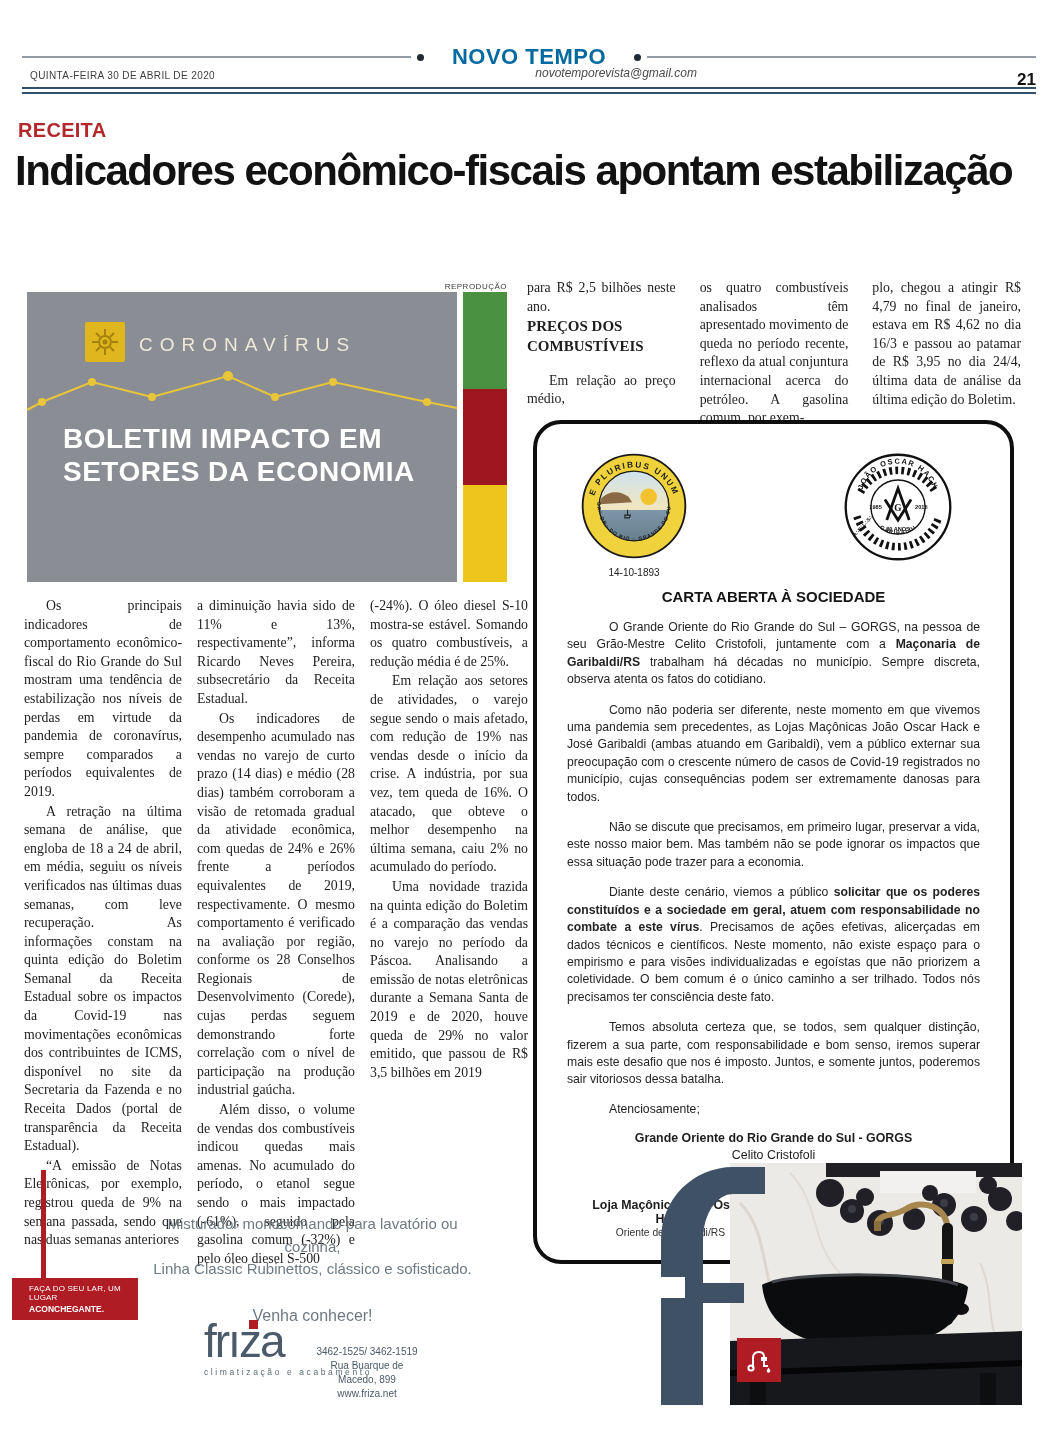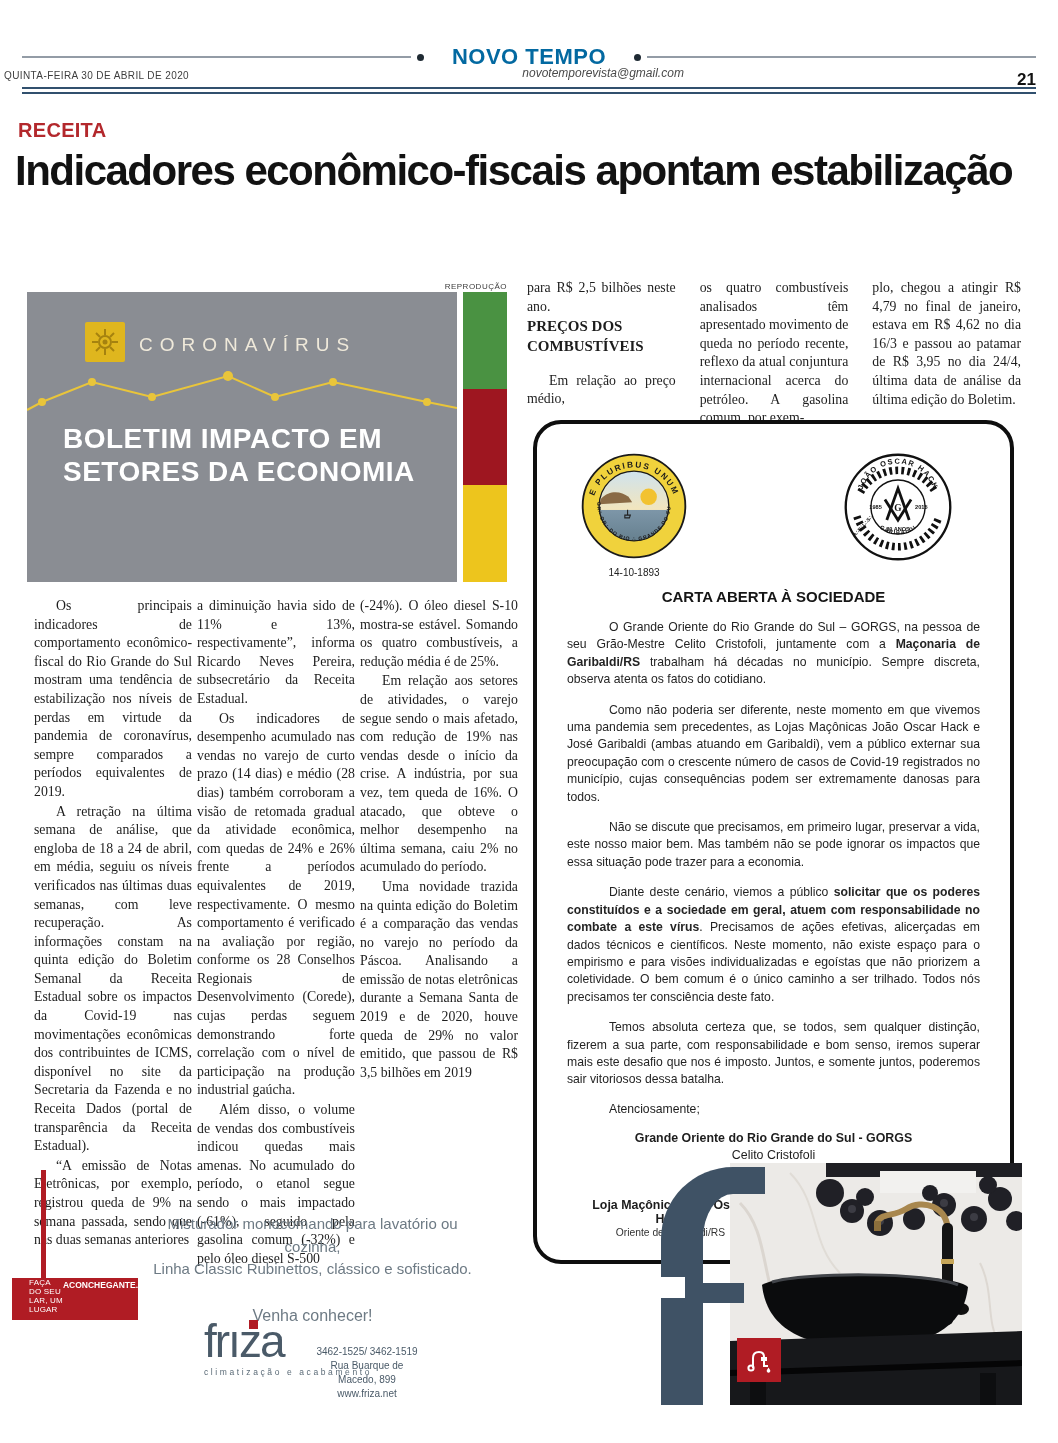--- a/index.html
+++ b/index.html
@@ -4,21 +4,21 @@
 <style>
   html,body{margin:0;padding:0;background:#ffffff;}
   body{font-family:"Liberation Sans",sans-serif;color:#1c1c1c;}
   .page{position:relative;width:1058px;height:1443px;margin:0 auto;background:#fff;overflow:hidden;}
 
   
   .mast-row{position:absolute;left:22px;right:22px;top:44px;display:flex;align-items:center;}
   .mast-rule{flex:1;height:2px;background:#939ca6;}
   .mast-dot{width:7px;height:7px;border-radius:50%;background:#1f2a33;margin:0 6px;flex:none;}
   .masthead{color:#0369a1;font-weight:700;font-size:22px;padding:0 22px;letter-spacing:.5px;white-space:nowrap;}
-  .meta-row{position:absolute;left:4px;right:22px;top:66px;display:flex;align-items:flex-start;justify-content:space-between;}
+  .meta-row{position:absolute;left:30px;right:22px;top:66px;display:flex;align-items:flex-start;justify-content:space-between;}
   .pub-date{font-size:10px;color:#3e3e3e;letter-spacing:.4px;flex:none;padding-top:4px;}
   .pub-email{flex:1;text-align:center;font-style:italic;font-size:12px;color:#4a4a4a;}
   .page-num{flex:none;font-weight:700;font-size:17px;color:#111;padding-top:4px;}
   .double-rule{position:absolute;left:22px;right:22px;top:87px;height:3px;border-top:2px solid #31506e;border-bottom:2.5px solid #31506e;}
 
   .kicker{position:absolute;left:18px;top:119px;color:#b3282c;font-weight:700;font-size:20px;letter-spacing:.3px;}
   .headline{position:absolute;left:15px;top:146px;width:1030px;font-weight:700;font-size:42px;line-height:1.2;letter-spacing:-1.5px;color:#121212;}
 
   
   .repro{position:absolute;left:27px;top:282px;width:480px;text-align:right;font-size:8px;letter-spacing:.5px;color:#3a3a3a;}
@@ -36,21 +36,21 @@
 
   
   .topcols{position:absolute;left:527px;top:279px;width:494px;display:flex;gap:24px;justify-content:center;}
   .topcols .col{width:158px;}
   .serif{font-family:"Liberation Serif",serif;font-size:13.8px;line-height:18.6px;color:#1d1d1d;text-align:justify;}
   .serif p{margin:0;}
   .indent{text-indent:22px;}
   .sub-head{font-family:"Liberation Serif",serif;font-weight:700;font-size:15px;line-height:1.35;margin:15px 0 0 22px;text-align:left;}
   .mt{margin-top:15px !important;}
 
-  .bodycols{position:absolute;left:34px;top:597px;width:504px;display:flex;gap:5px;}
+  .bodycols{position:absolute;left:24px;top:597px;width:504px;display:flex;gap:15px;}
   .bodycols .col{width:158px;}
   .bodycols p{margin:0;}
   .bodycols p + p{margin-top:1px;}
   .body-head{font-family:"Liberation Serif",serif;font-weight:700;font-size:15px;line-height:1.55;margin:20px 0 18px 22px;text-align:left;}
 
   
   .letterbox{position:absolute;left:533px;top:420px;width:481px;box-sizing:border-box;border:4px solid #0e0e0e;border-radius:28px;padding:26px 30px 22px 30px;background:#fff;}
   .logos-row{display:flex;justify-content:space-between;align-items:flex-start;padding:0 26px 0 12px;}
   .seal-wrap{text-align:center;}
   .seal-caption{font-size:10px;color:#222;margin-top:1px;}
@@ -61,21 +61,21 @@
   .sig{text-align:center;font-size:12.4px;line-height:17px;color:#1d1d1d;}
   .sig .org{font-weight:700;}
   .lodges-row{display:flex;justify-content:space-between;margin-top:17px;padding:0 12px;}
   .lodge{width:47%;text-align:center;}
   .lodge .lname{font-weight:700;font-size:12.4px;}
   .lodge .lplace{font-size:10.3px;color:#333;margin-top:1px;}
 
   
   .ad-redline{position:absolute;left:41px;top:1170px;width:5px;height:108px;background:#b01c24;}
   .ad-redbox{position:absolute;left:12px;top:1278px;width:126px;height:42px;background:#b01c24;color:#fff;
-    display:flex;flex-direction:row;justify-content:center;padding-left:17px;box-sizing:border-box;}
+    display:flex;flex-direction:column;justify-content:center;padding-left:17px;box-sizing:border-box;}
   .ad-redbox .l1{font-size:8px;letter-spacing:.2px;}
   .ad-redbox .l2{font-size:8.5px;font-weight:700;margin-top:2px;}
   .ad-taglines{position:absolute;left:140px;top:1213px;width:345px;text-align:center;color:#6d7a84;font-size:15px;line-height:1.5;}
   .ad-cta{margin-top:23px;font-size:16px;color:#6d7a84;}
   .friza{position:absolute;left:204px;top:1318px;width:108px;text-align:left;}
   .friza-word{position:relative;font-size:46px;font-weight:400;color:#4a5a68;letter-spacing:-2px;line-height:1;}
   .friza-idot{position:absolute;left:45px;top:2px;width:9px;height:9px;background:#b01c24;}
   .friza-sub{font-size:8.5px;letter-spacing:2.6px;color:#5b6b77;margin-top:3px;white-space:nowrap;}
   .friza-contact{position:absolute;left:312px;top:1345px;width:110px;text-align:center;font-size:10px;line-height:1.4;color:#4a5a68;}
 

